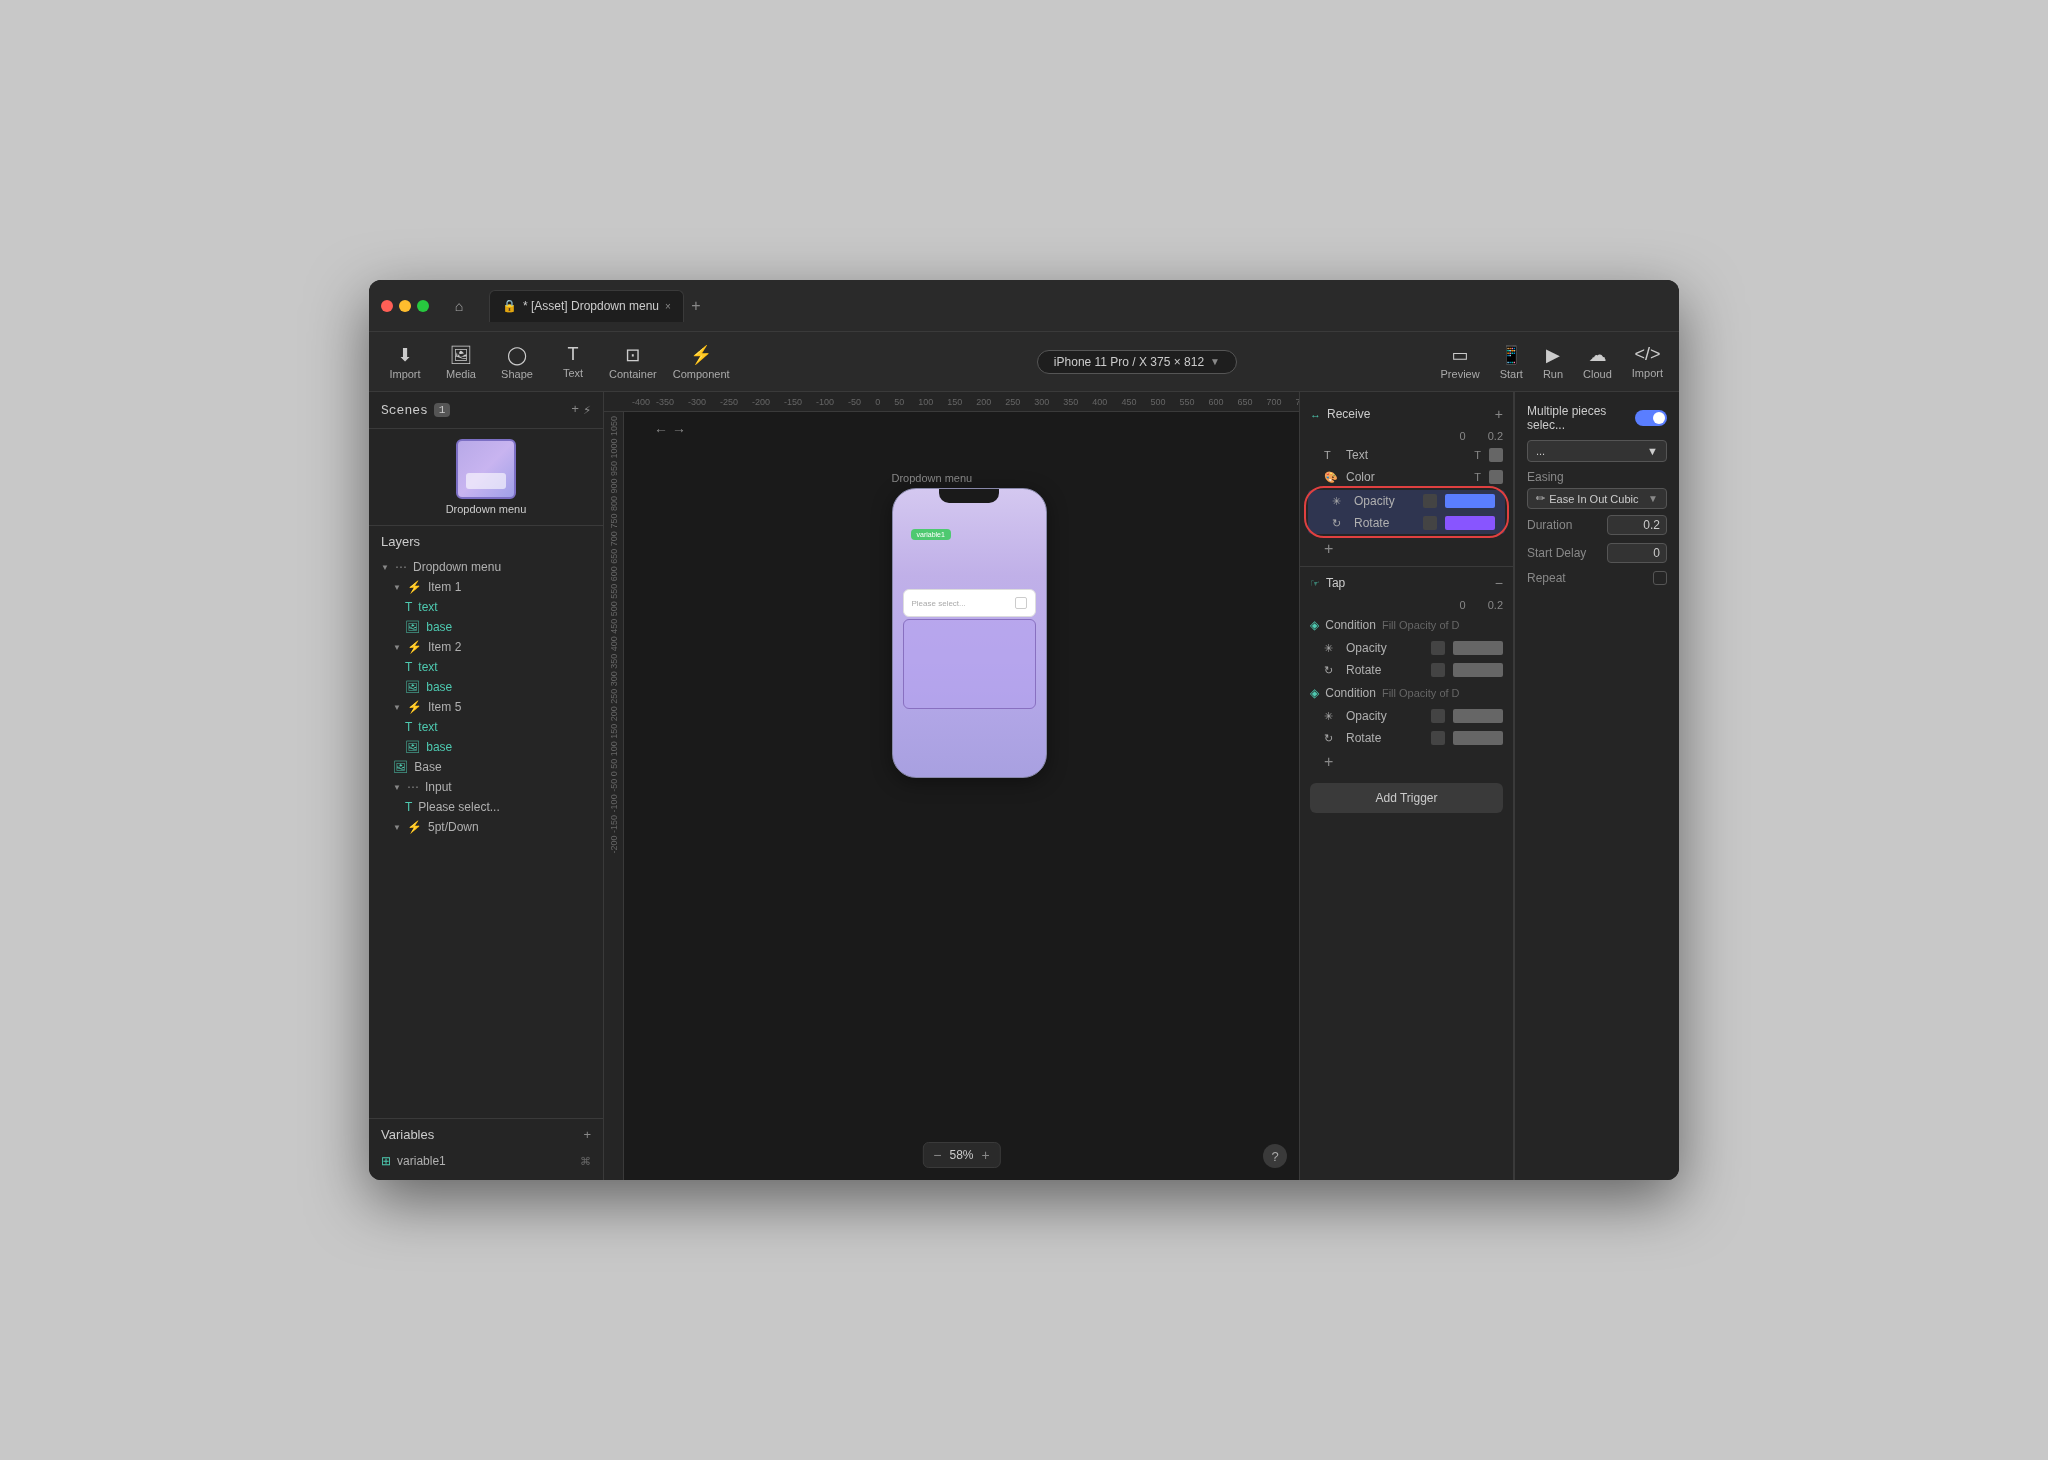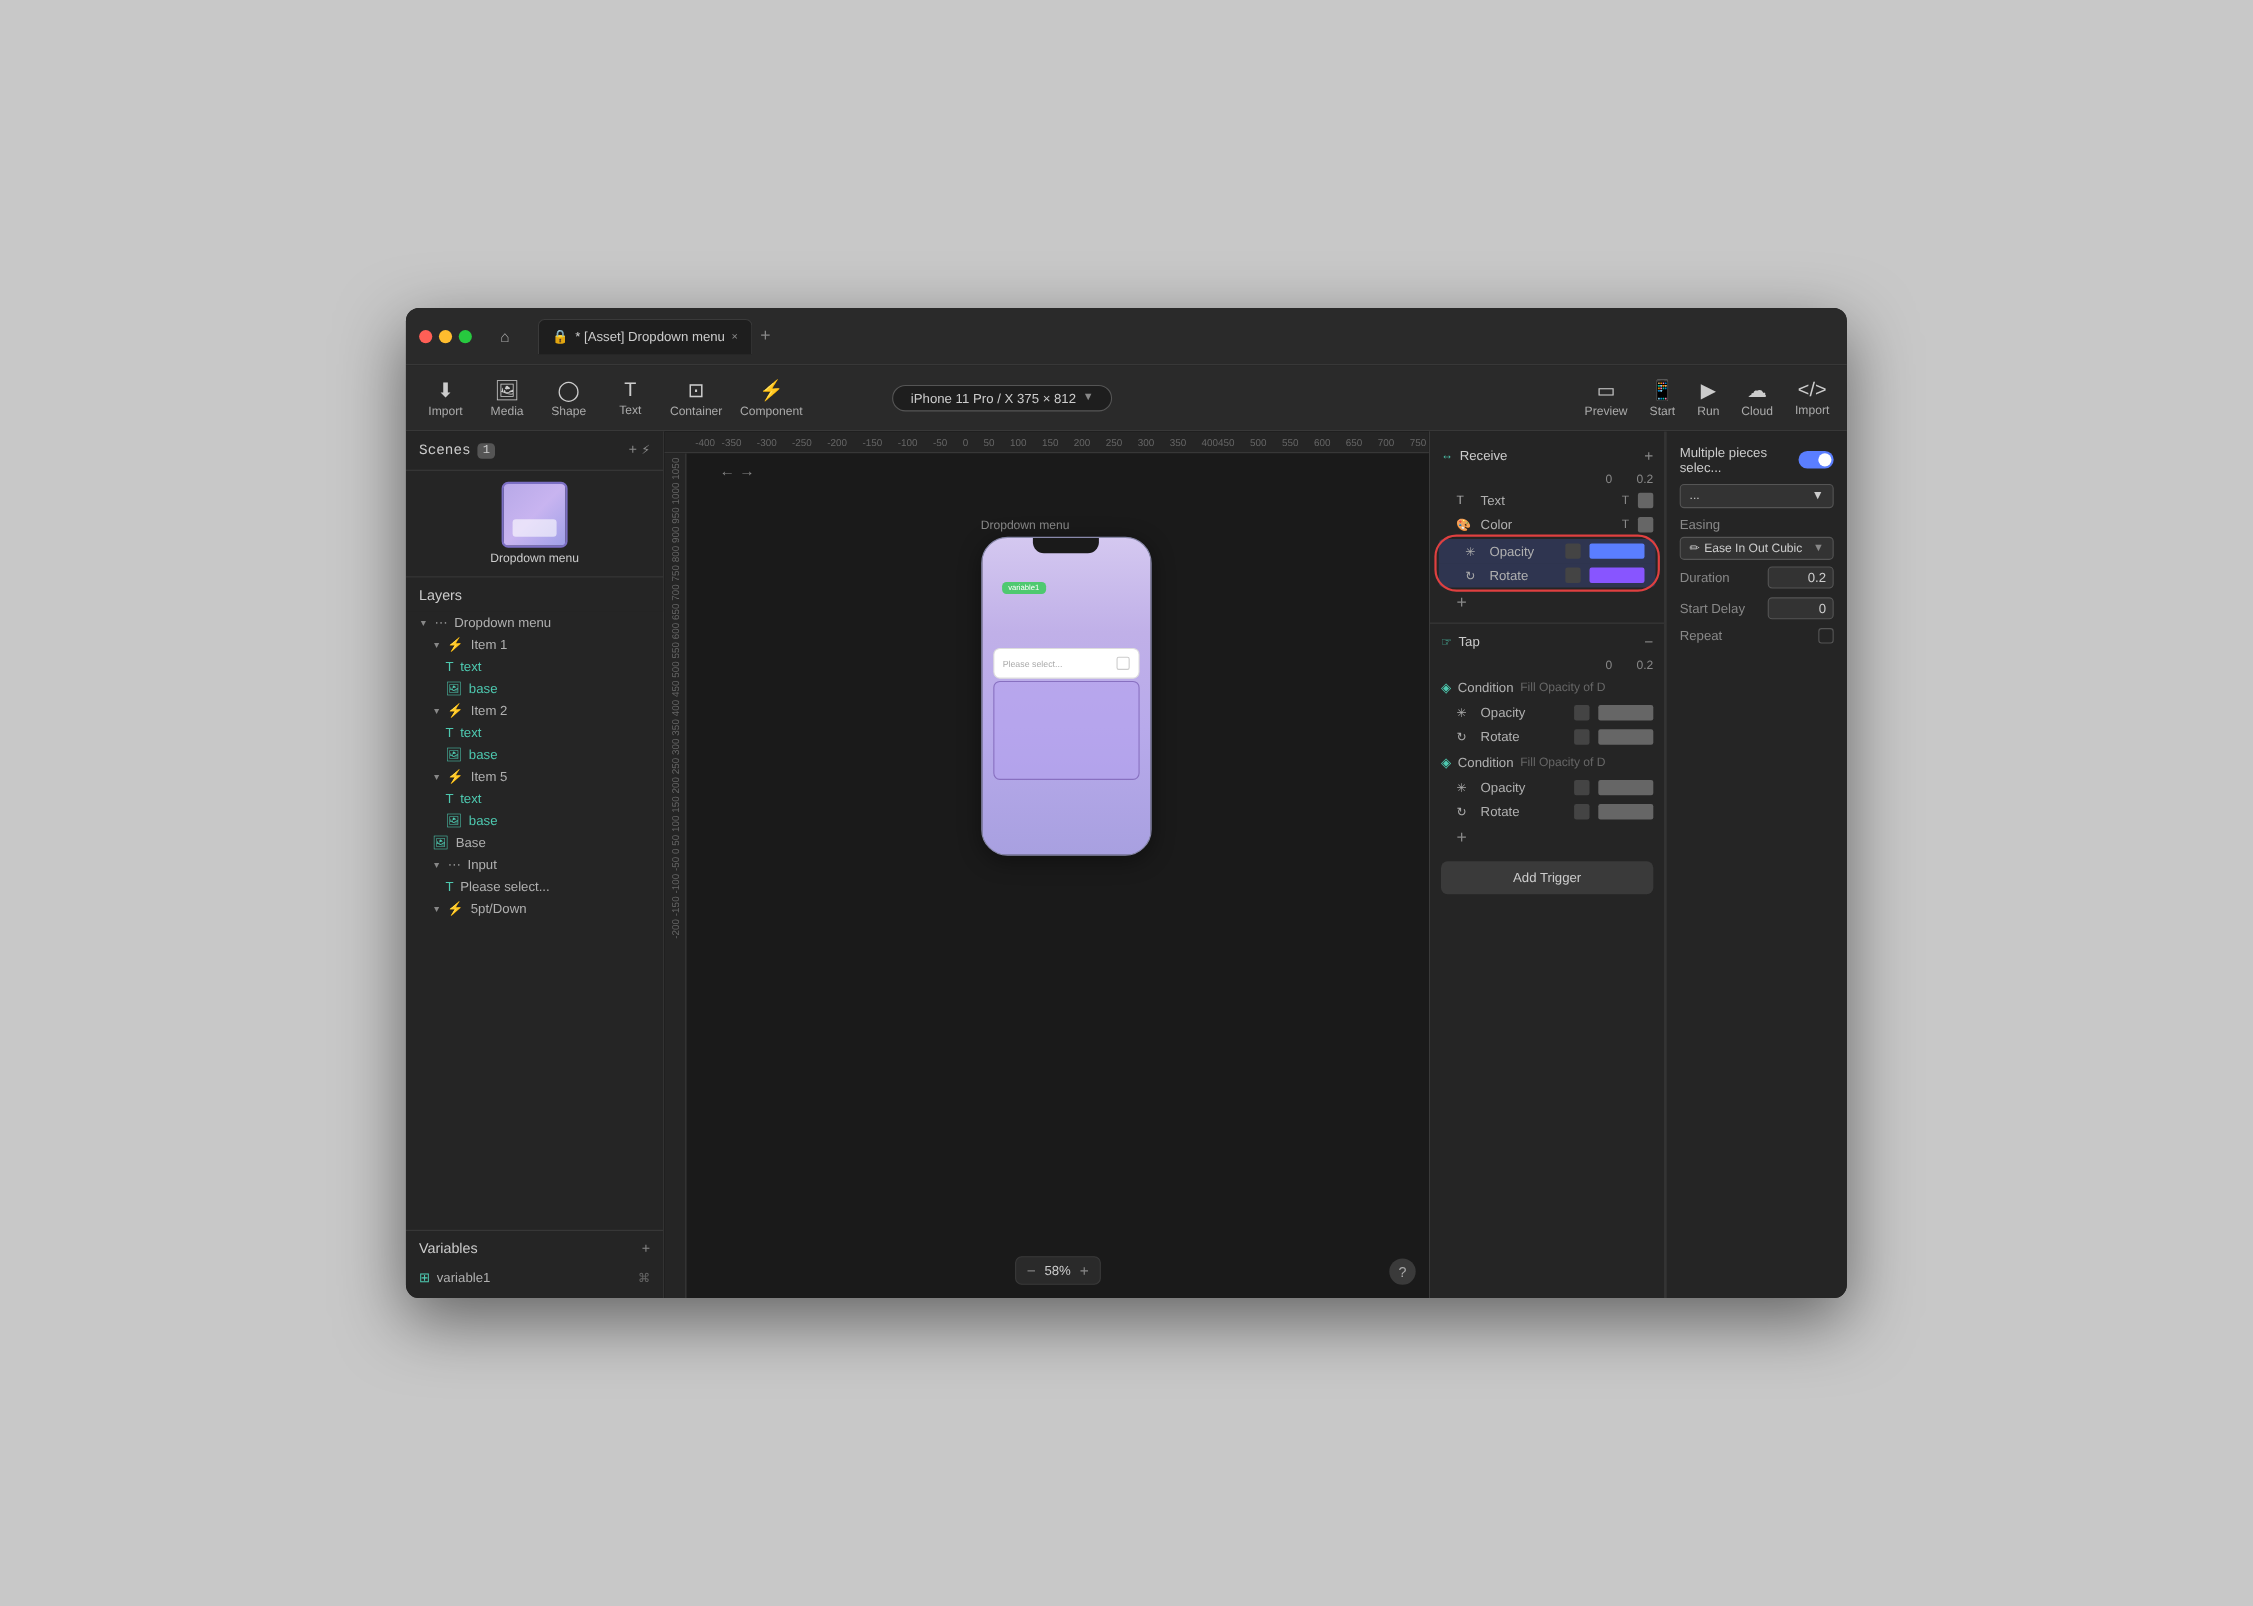--- a/index.html
+++ b/index.html
@@ -94,21 +94,21 @@
       gap: 2px;
       cursor: pointer;
       color: #aaa;
       font-size: 11px;
       min-width: 40px;
     }
     .toolbar-item .icon { font-size: 18px; color: #ccc; }
     .toolbar-center {
       flex: 1;
       display: flex;
-      justify-content: flex-start;
+      justify-content: flex-end;
     }
     .device-selector {
       background: #1e1e1e;
       border: 1px solid #555;
       border-radius: 20px;
       padding: 4px 16px;
       color: #ccc;
       font-size: 12px;
       cursor: pointer;
       display: flex;
@@ -768,21 +768,21 @@
           <span style="font-size:9px; color:#666; margin-right:14px;">-100</span>
           <span style="font-size:9px; color:#666; margin-right:14px;">-50</span>
           <span style="font-size:9px; color:#666; margin-right:14px;">0</span>
           <span style="font-size:9px; color:#666; margin-right:14px;">50</span>
           <span style="font-size:9px; color:#666; margin-right:14px;">100</span>
           <span style="font-size:9px; color:#666; margin-right:14px;">150</span>
           <span style="font-size:9px; color:#666; margin-right:14px;">200</span>
           <span style="font-size:9px; color:#666; margin-right:14px;">250</span>
           <span style="font-size:9px; color:#666; margin-right:14px;">300</span>
           <span style="font-size:9px; color:#666; margin-right:14px;">350</span>
-          <span style="font-size:9px; color:#666; ">400</span>
+          <span style="font-size:9px; color:#666; margin-right:14px;">400</span>
           <span style="font-size:9px; color:#666; margin-right:14px;">450</span>
           <span style="font-size:9px; color:#666; margin-right:14px;">500</span>
           <span style="font-size:9px; color:#666; margin-right:14px;">550</span>
           <span style="font-size:9px; color:#666; margin-right:14px;">600</span>
           <span style="font-size:9px; color:#666; margin-right:14px;">650</span>
           <span style="font-size:9px; color:#666; margin-right:14px;">700</span>
           <span style="font-size:9px; color:#666; margin-right:14px;">750</span>
         </div>
       </div>
 

